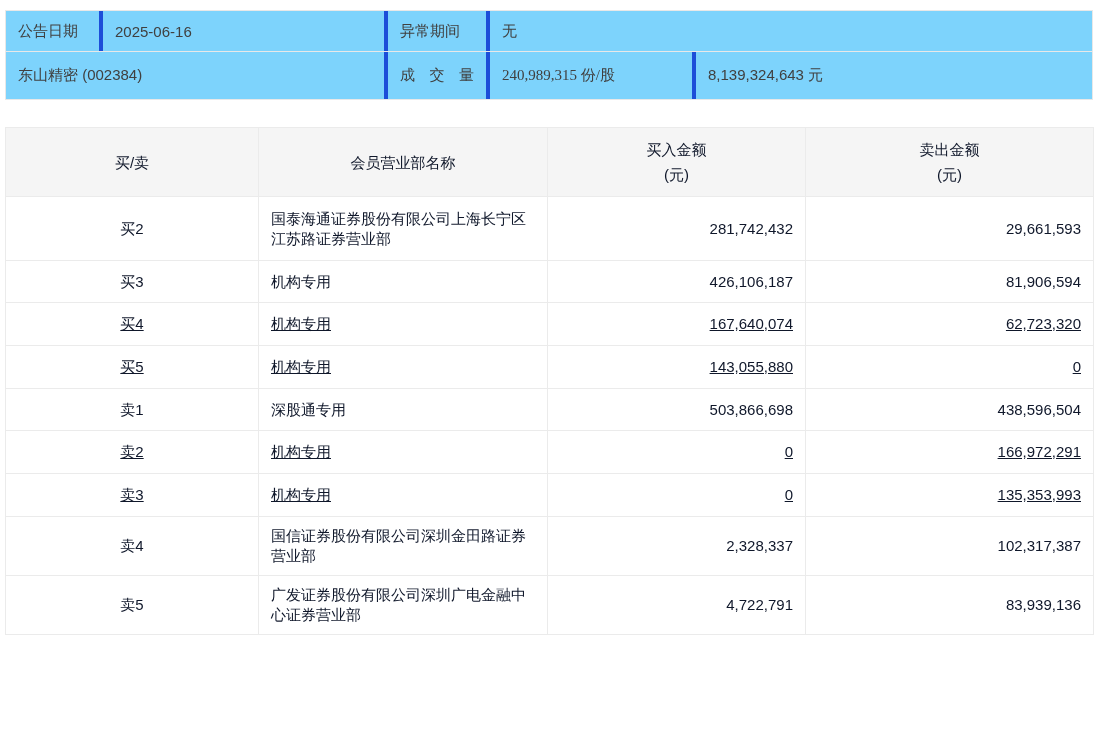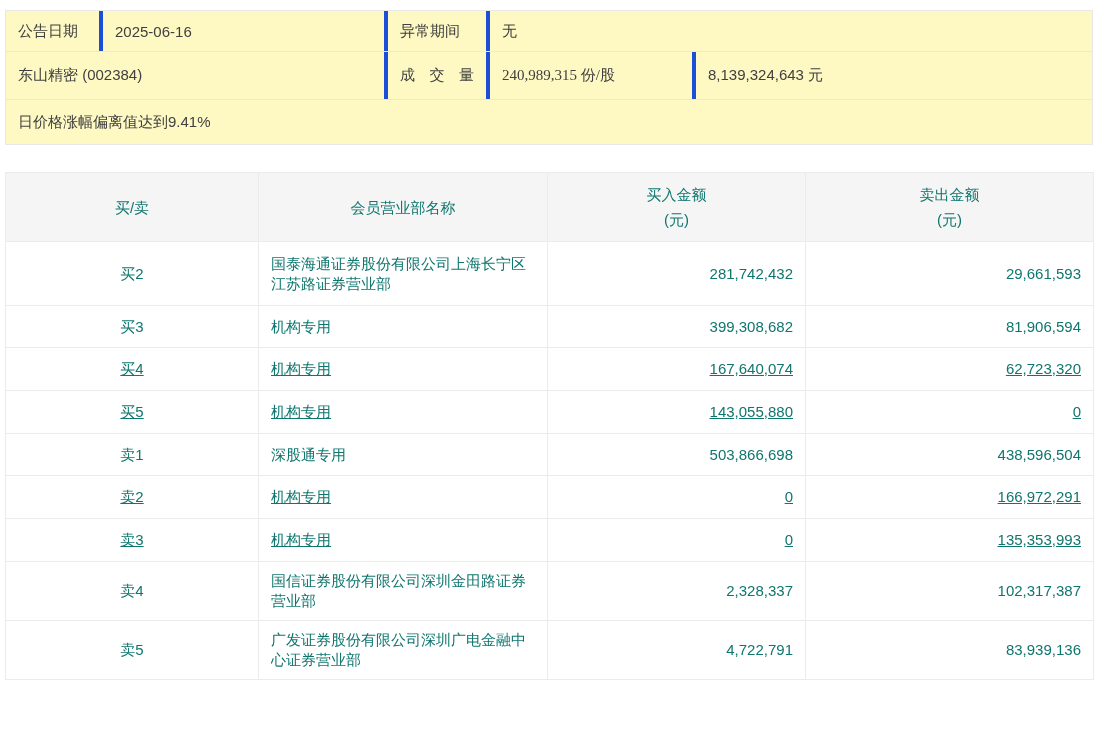--- a/index.html
+++ b/index.html
@@ -9,21 +9,21 @@
     font-family: "Liberation Sans", "DejaVu Sans", sans-serif;
     color: #404040;
     overflow: hidden;
   }
   .page { padding: 10px 0 0 5px; }
 
   
   .info-box {
     width: 1088px;
     border: 1px solid #e8e8e8;
-    background: #fef9c3;
+    background: #7dd3fc;
     font-size: 15px;
   }
   .info-row { display: flex; align-items: stretch; }
   .info-row + .info-row { border-top: 1px solid #e8e8e8; justify-content: flex-end; }
   .info-cell {
     display: flex; align-items: center;
     padding: 0 12px;
     white-space: nowrap; overflow: hidden;
   }
   .info-cell + .info-cell { border-left: 4px solid #1d4ed8; }
@@ -43,21 +43,21 @@
   }
 
   .gap { height: 27px; }
 
   
   table.lhb {
     width: 1088px;
     border-collapse: collapse;
     table-layout: fixed;
     font-size: 15px;
-    color: #0f766e;
+    color: #0f172a;
   }
   table.lhb th, table.lhb td {
     border: 1px solid #ebebeb;
     vertical-align: middle;
     font-weight: normal;
   }
   table.lhb thead th {
     background: #f5f5f5;
     height: 69px;
     text-align: center;
@@ -86,23 +86,20 @@
       <div class="info-cell r1 grow">无</div>
     </div>
     <div class="info-row">
       <div class="info-cell r2 w378">东山精密 (002384)</div>
       <div class="info-cell r2 w102">
           <span class="jlabel">成 交 量</span>
         </div>
       <div class="info-cell r2 w206">240,989,315 份/股</div>
       <div class="info-cell r2 grow">8,139,324,643 元</div>
     </div>
-    <div class="info-row">
-      <div class="info-cell r3 grow">日价格涨幅偏离值达到9.41%</div>
-    </div>
   </div>
 
   <div class="gap"></div>
 
   <table class="lhb">
     <colgroup>
       <col style="width:253px">
         <col style="width:289px">
         <col style="width:258px">
         <col style="width:288px">
@@ -124,21 +121,21 @@
     <tbody>
       <tr class="h64">
         <td class="c-side">买2</td>
         <td class="c-broker">国泰海通证券股份有限公司上海长宁区江苏路证券营业部</td>
         <td class="c-amt">281,742,432</td>
         <td class="c-amt">29,661,593</td>
       </tr>
       <tr class="h42">
         <td class="c-side">买3</td>
         <td class="c-broker">机构专用</td>
-        <td class="c-amt">399,308,682</td>
+        <td class="c-amt">426,106,187</td>
         <td class="c-amt">81,906,594</td>
       </tr>
       <tr class="h43">
         <td class="c-side">买4</td>
         <td class="c-broker">机构专用</td>
         <td class="c-amt">167,640,074</td>
         <td class="c-amt">62,723,320</td>
       </tr>
       <tr class="h43">
         <td class="c-side">买5</td>

